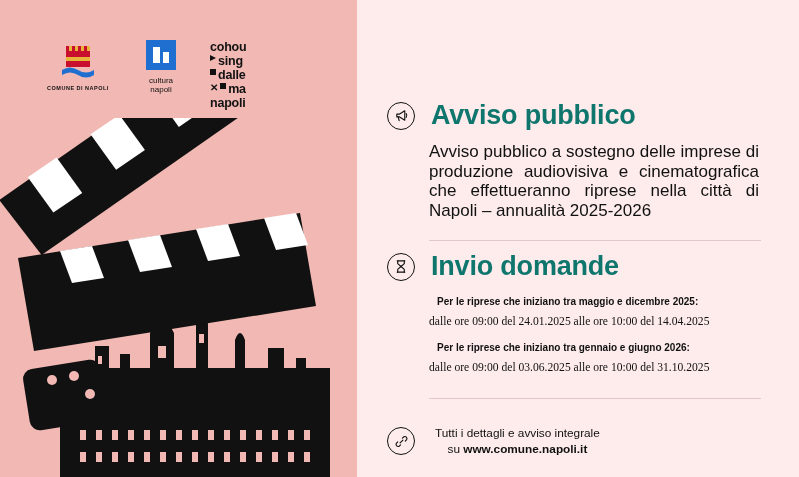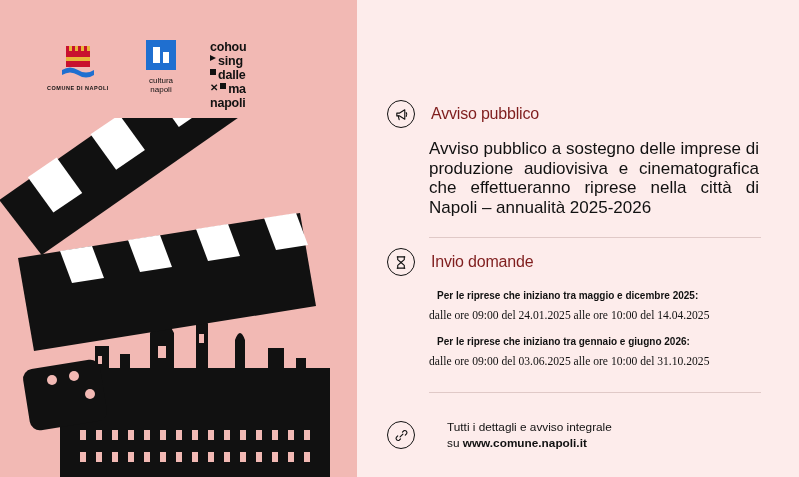--- a/index.html
+++ b/index.html
@@ -161,23 +161,23 @@
     flex: 0 0 auto;
     width: 26px;
     height: 26px;
     border: 1.3px solid #111;
     border-radius: 50%;
     display: flex;
     align-items: center;
     justify-content: center;
   }
   .section-title {
-    font-size: 16px;
-    font-weight: normal;
-    color: #7f1d1d;
+    font-size: 27px;
+    font-weight: bold;
+    color: #0f766e;
     letter-spacing: -0.2px;
   }
   .avviso-section { padding-top: 100px; }
   .body-text {
     margin: 11px 0 0 0;
     font-size: 17px;
     line-height: 19.5px;
     color: #111;
     text-align: justify;
     padding-left: 42px;
@@ -200,22 +200,23 @@
   }
   .block-detail {
     font-size: 11.6px;
     color: #111;
     margin: 4px 0 0 0;
     font-family: Liberation Serif, serif;
   }
   .link-section {
     display: flex;
     align-items: center;
-    gap: 32px;
+    gap: 20px;
     padding-top: 26px;
+    text-align: center;
   }
   .link-lines {
     font-size: 11.8px;
     color: #111;
     line-height: 16px;
   }
   .link-lines .strong { font-weight: bold; }
   .divider2 {
     margin: 24px 0 0 42px;
     border-top: 1px solid #e0c9c7;

